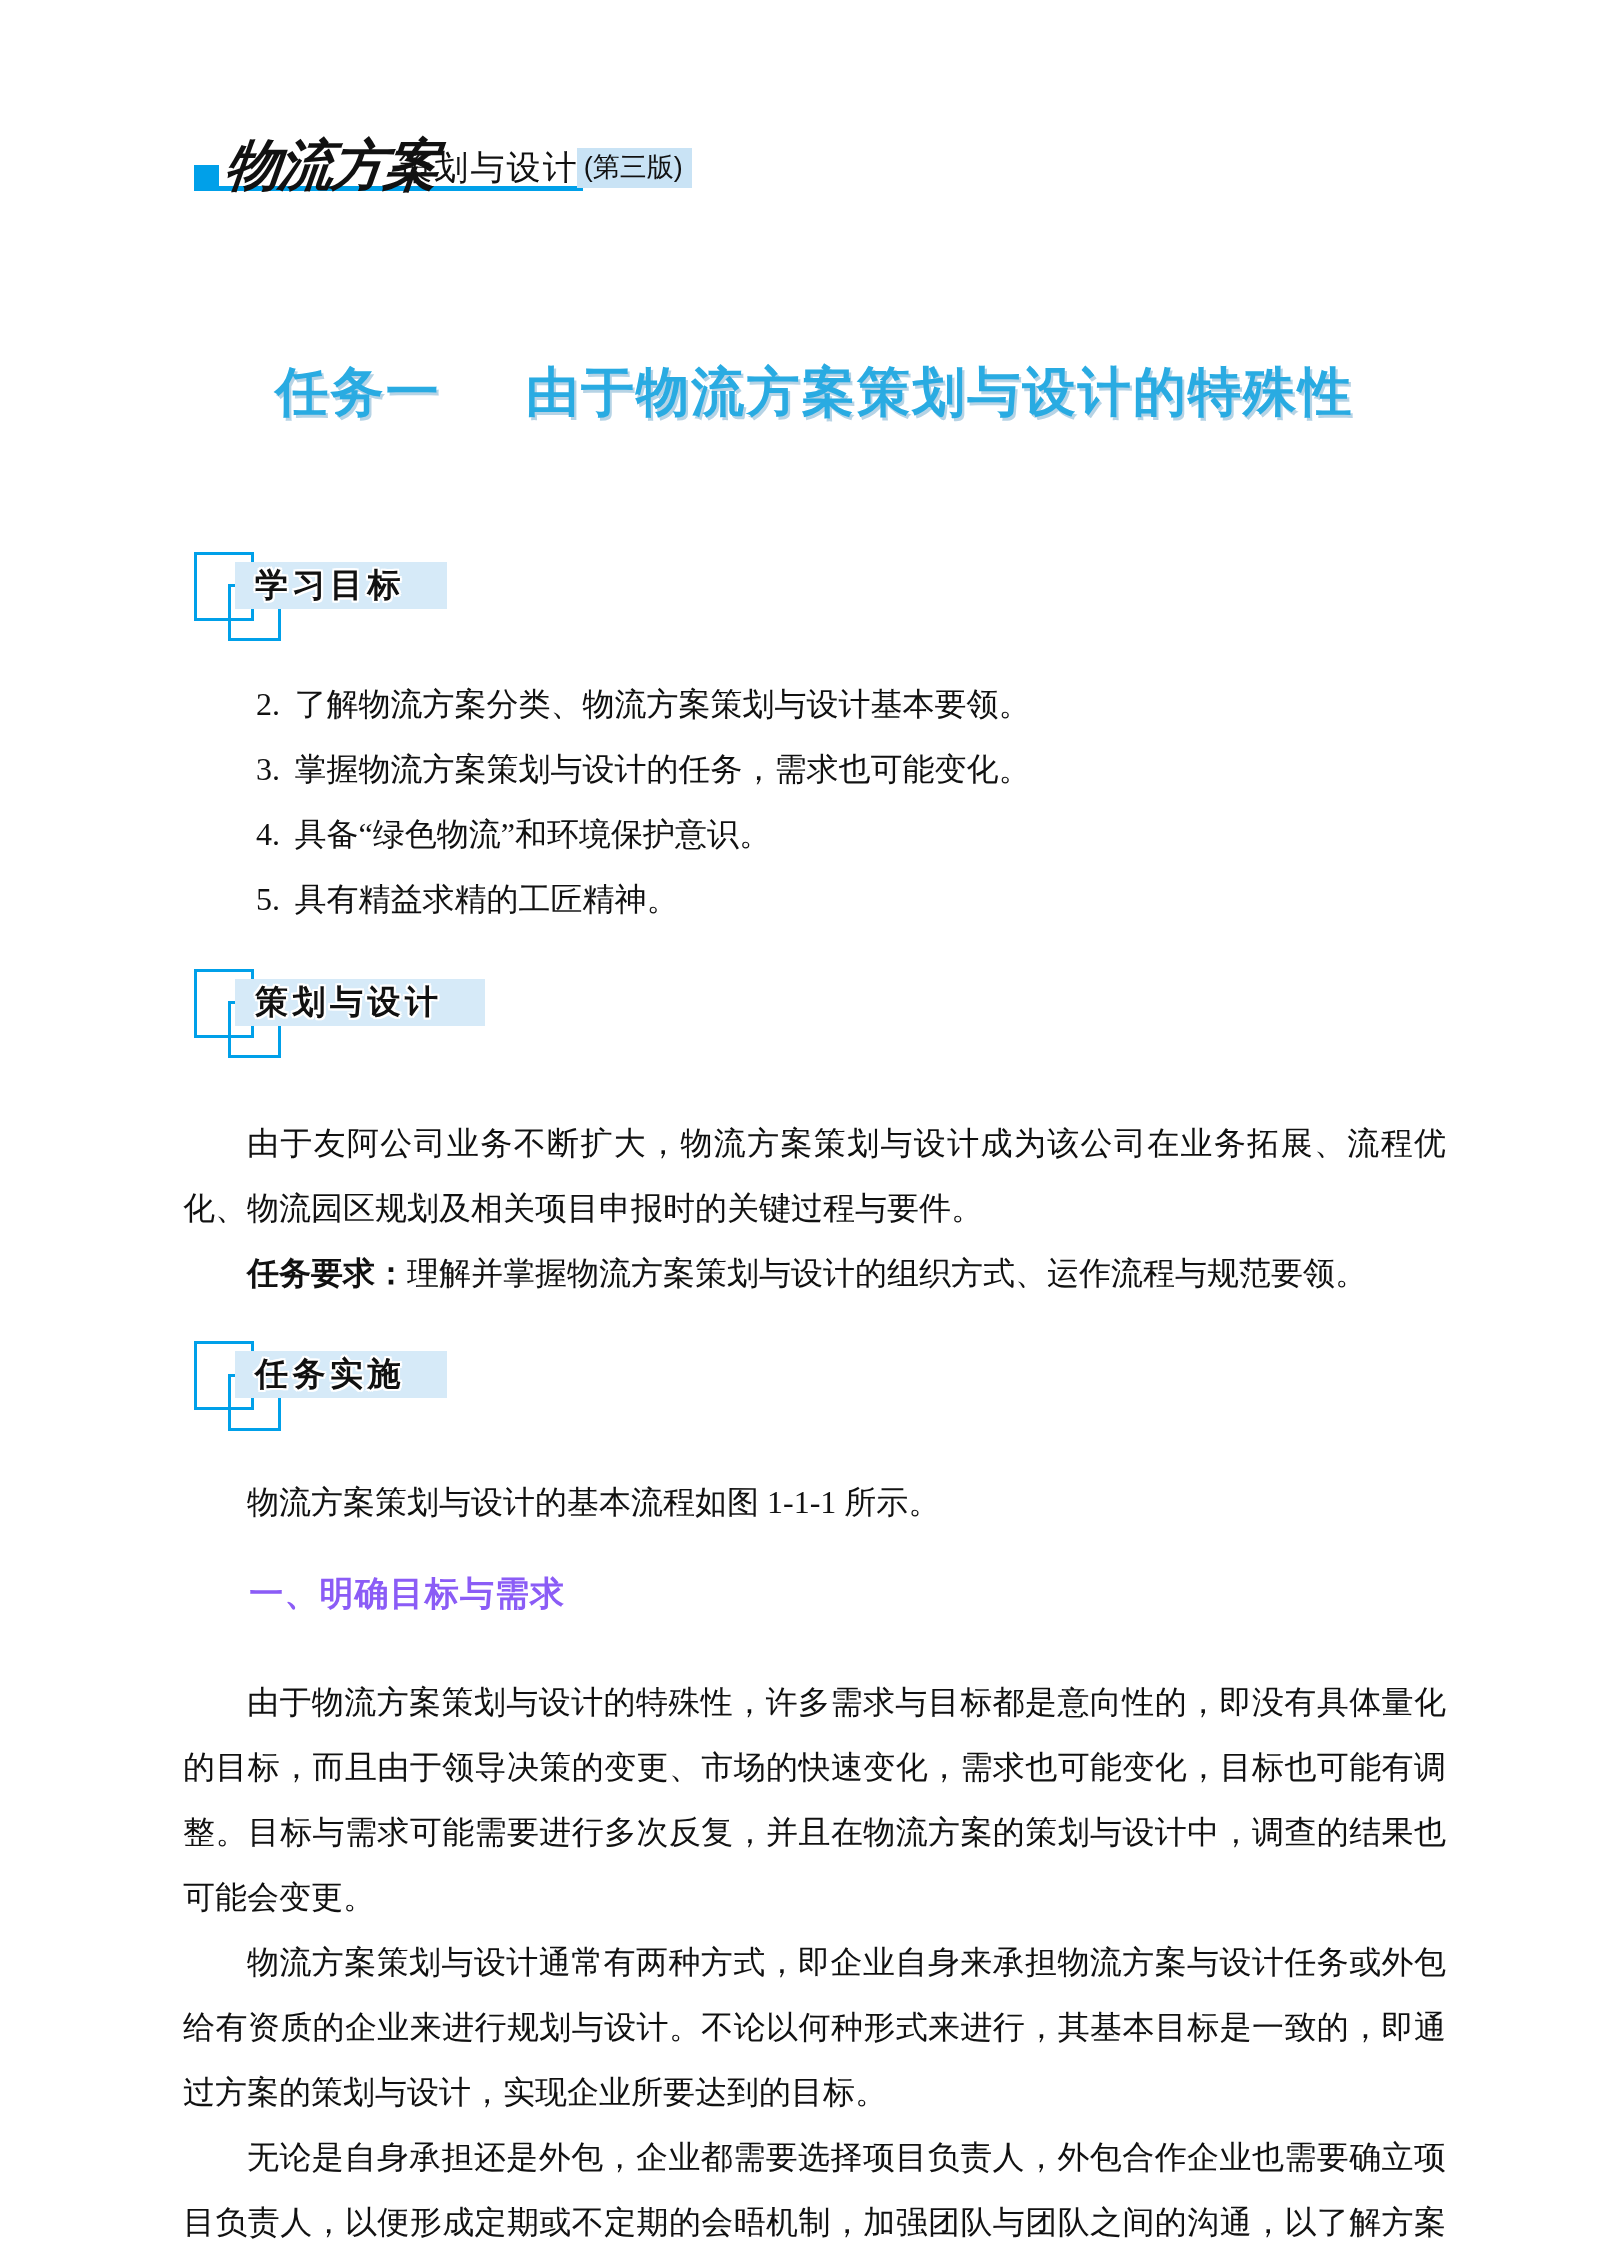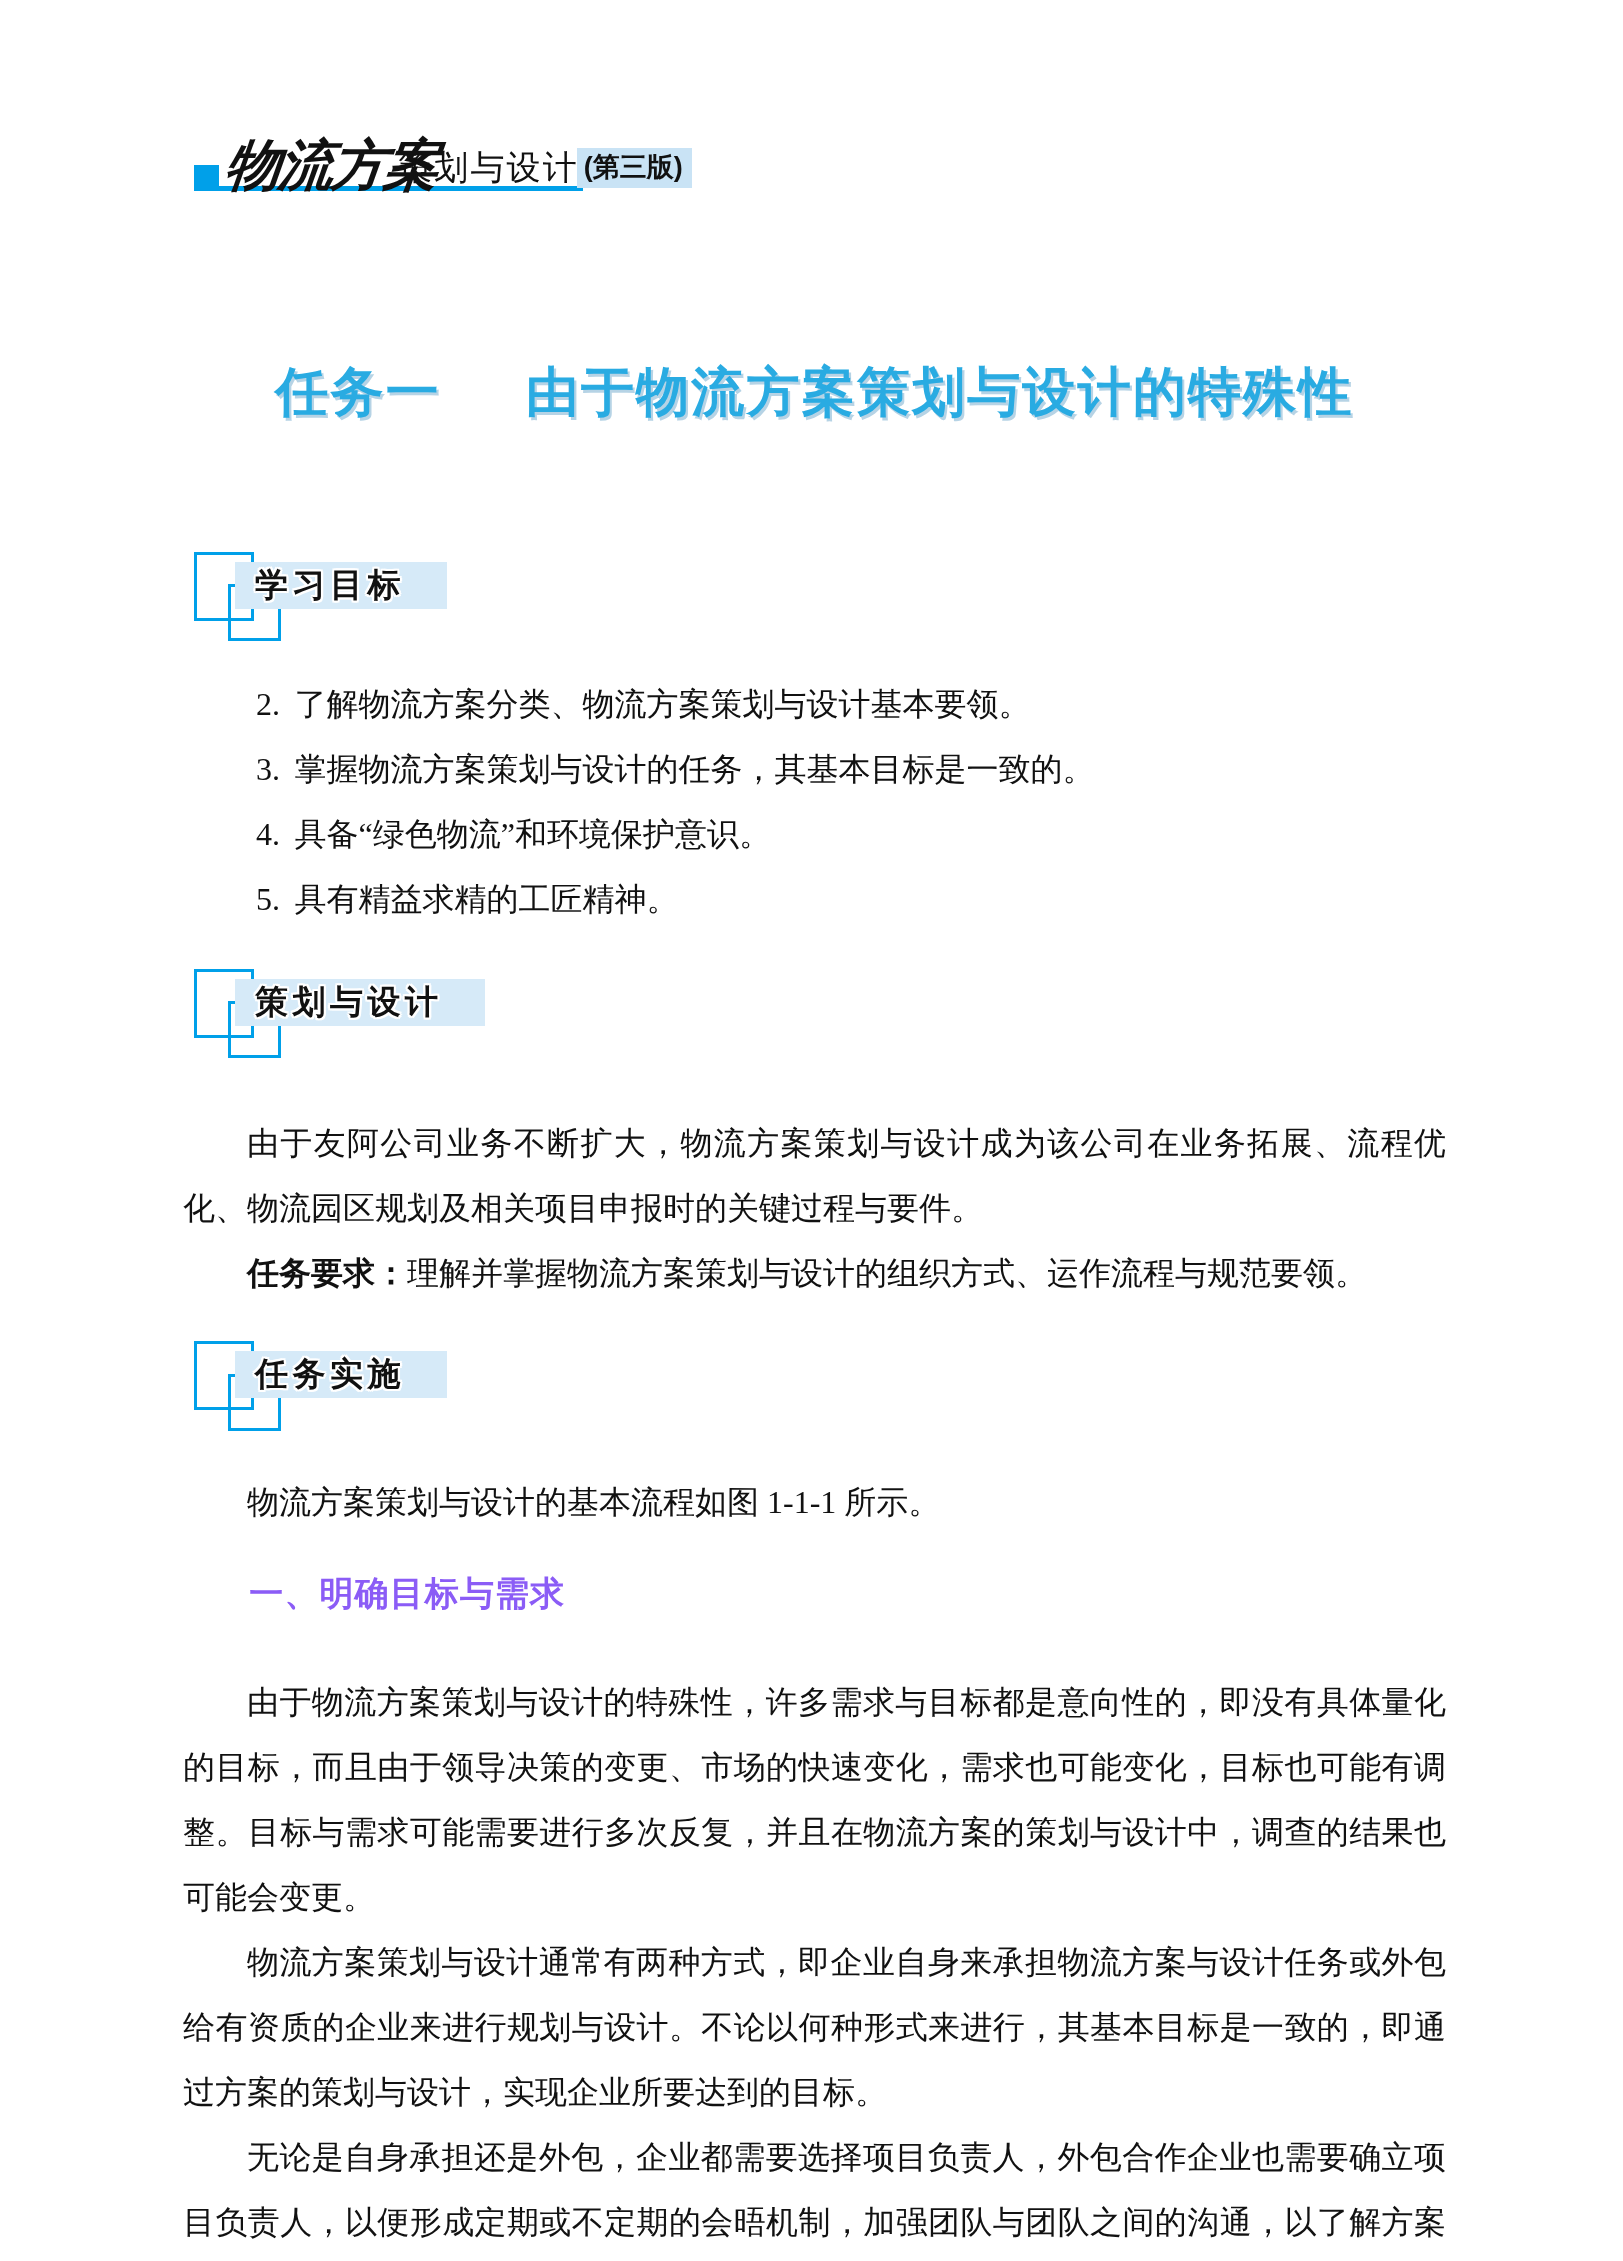--- a/index.html
+++ b/index.html
@@ -25,21 +25,21 @@
     font-family:"Liberation Serif","DejaVu Serif",serif;
   }
   .hdr-sub{
     position:absolute;left:215px;bottom:6.7px;
     font-size:34px;line-height:1;font-weight:400;letter-spacing:2.2px;
     font-family:"Liberation Sans","DejaVu Sans",sans-serif;
   }
   .hdr-edition{
     position:absolute;left:394px;bottom:3.4px;
     background:#c9e3f5;
-    font-size:27px;line-height:1;font-weight:700;
+    font-size:27px;line-height:1;font-weight:400;
     padding:5.6px 9px 6.7px 6.7px;
     font-family:"Liberation Sans","DejaVu Sans",sans-serif;
   }
 
   
   .main-title{
     margin:172px 0 0 0;
     text-align:center;
     font-size:53px;line-height:1.1;font-weight:900;
     color:#29abe2;
@@ -114,21 +114,21 @@
   </h1>
 
   <div class="sec-badge mt-goals">
     <span class="sq-a"></span>
     <span class="sq-b"></span>
     <span class="sec-label">学习目标</span>
   </div>
 
   <ol class="goal-list bodytext">
     <li><span class="num">2.</span><span>了解物流方案分类、物流方案策划与设计基本要领。</span></li>
-    <li><span class="num">3.</span><span>掌握物流方案策划与设计的任务，其基本目标是一致的。</span></li>
+    <li><span class="num">3.</span><span>掌握物流方案策划与设计的任务，需求也可能变化。</span></li>
     <li><span class="num">4.</span><span>具备“绿色物流”和环境保护意识。</span></li>
     <li><span class="num">5.</span><span>具有精益求精的工匠精神。</span></li>
   </ol>
 
   <div class="sec-badge mt-intro">
     <span class="sq-a"></span>
     <span class="sq-b"></span>
     <span class="sec-label">策划与设计</span>
   </div>
 

